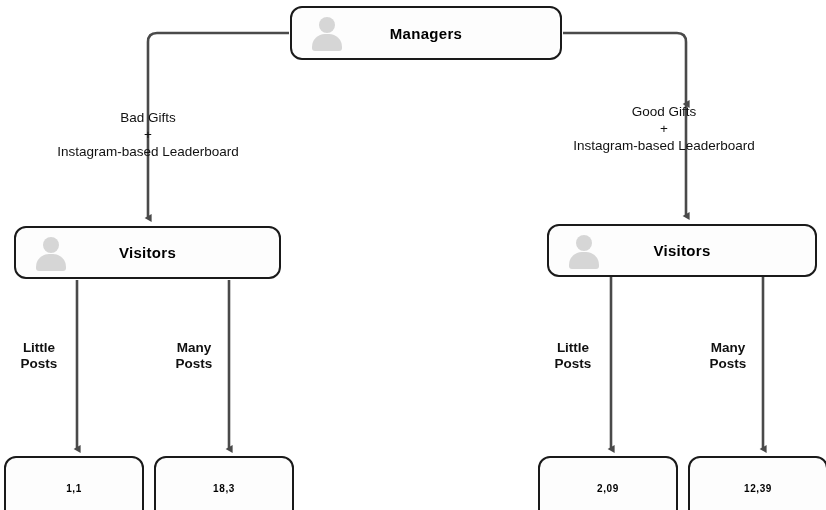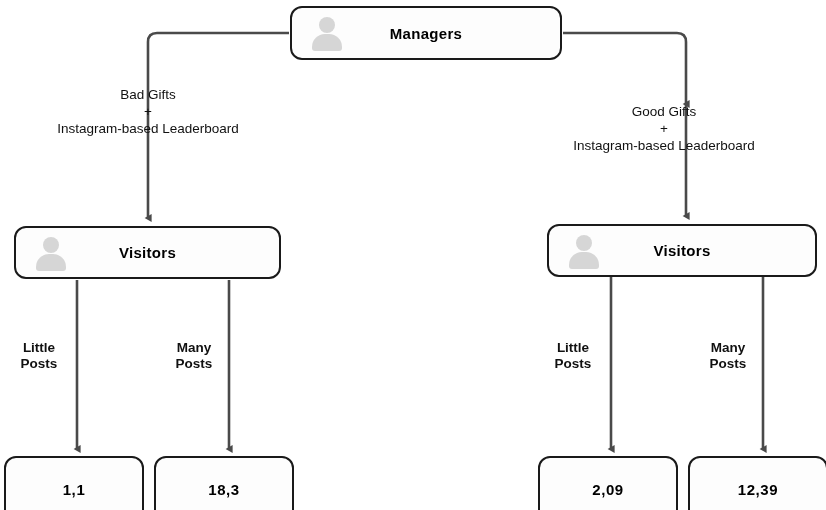--- a/index.html
+++ b/index.html
@@ -40,21 +40,21 @@
     font-weight: bold;
     color: #000000;
     letter-spacing: 0.3px;
     text-align: center;
     line-height: 1;
   }
   .node.actor .node-label {
     font-size: 15px;
   }
   .node.outcome .node-label {
-    font-size: 15px;
+    font-size: 10px;
     letter-spacing: 0.6px;
   }
   .avatar {
     position: absolute;
     left: 18px;
     top: 50%;
     transform: translateY(-50%);
     width: 34px;
     height: 34px;
   }
@@ -119,21 +119,21 @@
   </svg>
 
   <div class="node actor" style="left:290px; top:6px; width:272px; height:54px;">
     <span class="avatar">
       <span class="head"></span>
         <span class="body"></span>
     </span>
     <span class="node-label">Managers</span>
   </div>
 
-  <div class="edge-label" style="left:24px; top:86px; width:248px;">
+  <div class="edge-label" style="left:24px; top:109px; width:248px;">
     <span>Bad Gifts</span>
     <span class="plus">+</span>
     <span>Instagram-based Leaderboard</span>
   </div>
 
   <div class="edge-label" style="left:540px; top:103px; width:248px;">
     <span>Good Gifts</span>
     <span class="plus">+</span>
     <span>Instagram-based Leaderboard</span>
   </div>

